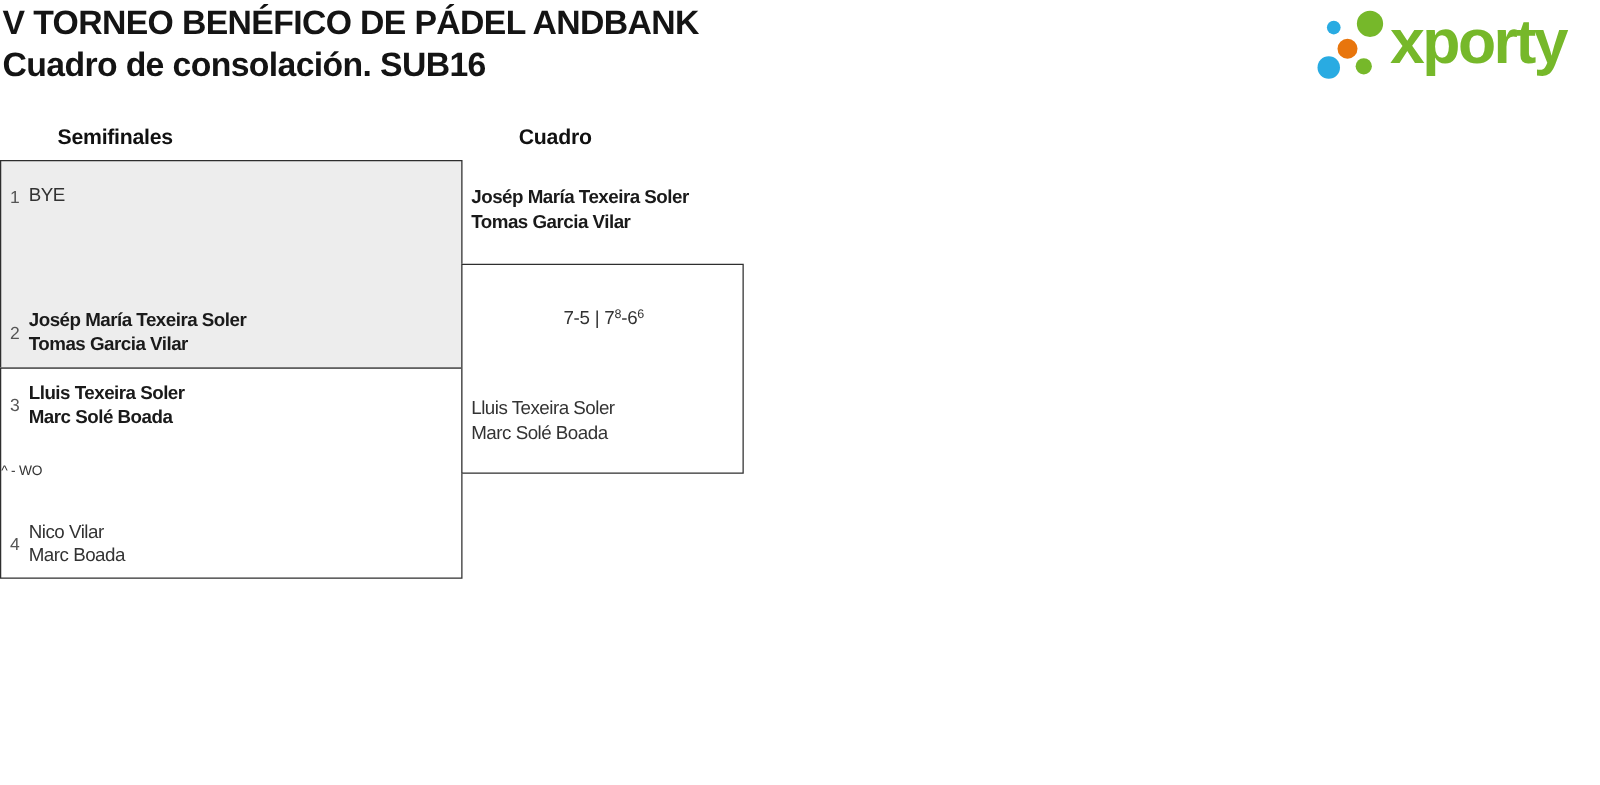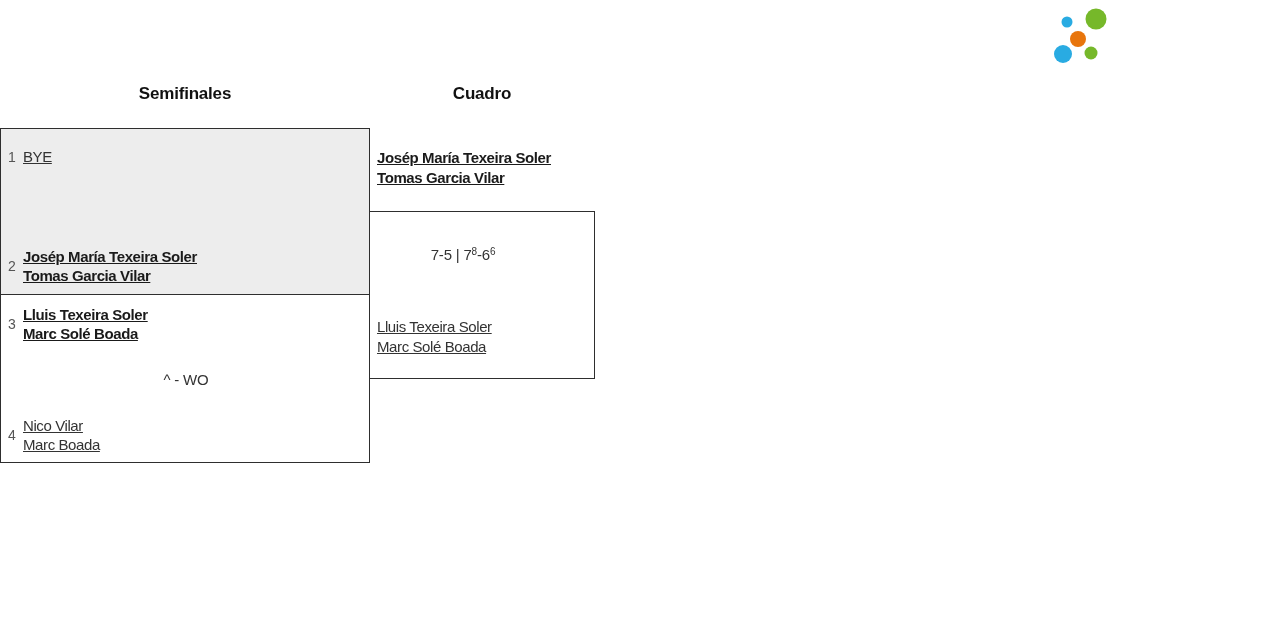--- a/index.html
+++ b/index.html
@@ -11,64 +11,69 @@
   .title-line { font-size:27px; line-height:34px; font-weight:700; color:#141414; letter-spacing:-0.5px; white-space:nowrap; }
 
   .logo { position:absolute; left:1048px; top:0; height:72px; display:flex; align-items:center; }
   .logo-dots { display:block; }
   .dot-blue   { fill:var(--logo-blue); }
   .dot-green  { fill:var(--logo-green); }
   .dot-orange { fill:var(--logo-orange); }
   .logo-text { font-size:50px; font-weight:700; color:var(--logo-green); letter-spacing:-2px; line-height:1; margin-left:2px; transform:translateY(-3px); }
 
   
-  .round-label { position:absolute; top:84px; font-size:17px; font-weight:700; color:#111; text-align:center; letter-spacing:-0.2px; }
+  .round-label { position:absolute; top:100px; font-size:17px; font-weight:700; color:#111; text-align:left; letter-spacing:-0.2px;padding-left:46px; }
   .round-semis { left:0;     width:370px; }
   .round-final { left:369px; width:226px; }
 
   .match-box { position:absolute; box-sizing:border-box; border:1px solid var(--box-border); background:#fff; }
   .sf1 { left:0; top:128px; width:370px; height:167px; background:var(--box-shaded-bg); }
   .sf2 { left:0; top:294px; width:370px; height:169px; }
   .final-box { left:369px; top:211px; width:226px; height:168px; }
 
   .team-row { position:absolute; left:0; width:100%; box-sizing:border-box; padding-left:7px; display:flex; align-items:center; }
   .seed { flex:0 0 15px; width:15px; font-size:14px; color:#555; }
   .players { font-size:15px; line-height:19px; letter-spacing:-0.4px; color:#333; }
-  .player { white-space:nowrap;text-decoration:underline; }
+  .player { white-space:nowrap; }
   .winner .players { font-weight:700; color:#1a1a1a; }
 
   .row-sf1-t1 { top:18px;  }
   .row-sf1-t2 { top:118px; }
   .row-sf2-t1 { top:10px;  }
   .row-sf2-t2 { top:121px; }
 
-  .score-note { position:absolute; top:76px; left:0; width:370px; text-align:center; font-size:15px; color:#333; letter-spacing:-0.2px; }
+  .score-note { position:absolute; top:76px; left:0; width:370px; text-align:left; font-size:11px; color:#333; letter-spacing:-0.2px; }
 
   .final-team { position:absolute; left:377px; font-size:15px; line-height:19.5px; letter-spacing:-0.4px; color:#333; }
   .final-team.winner { font-weight:700; color:#1a1a1a; }
   .final-winner  { top:148px; }
   .final-runnerup{ top:317px; }
 
-  .final-score { position:absolute; left:369px; top:246px; width:188px; text-align:center; font-size:15px; color:#333; letter-spacing:-0.2px; }
+  .final-score { position:absolute; left:369px; top:246px; width:188px; text-align:center; font-size:15px; color:#333; letter-spacing:-0.2px;padding-left:20px; }
   .final-score sup { font-size:10px; line-height:0; vertical-align:5px; }
 </style>
 </head>
 <body>
 
 <div class="page">
 
+  <div class="title-block">
+    <div class="title-line">V TORNEO BENÉFICO DE PÁDEL ANDBANK</div>
+    <div class="title-line">Cuadro de consolación. SUB16</div>
+  </div>
 
   <div class="logo">
     <svg class="logo-dots" width="62" height="70" viewBox="0 0 62 70">
       <circle class="dot-blue" cx="19" cy="21" r="5.5"></circle>
       <circle class="dot-green" cx="48" cy="18" r="10.5"></circle>
       <circle class="dot-orange" cx="30" cy="38" r="8"></circle>
       <circle class="dot-blue" cx="15" cy="53" r="9"></circle>
       <circle class="dot-green" cx="43" cy="52" r="6.5"></circle>
     </svg>
+    <span class="logo-text">xporty</span>
   </div>
 
   <div>
 
     <div class="round-label round-semis">Semifinales</div>
     <div class="round-label round-final">Cuadro</div>
 
     <div class="match-box sf1">
       <div class="team-row row-sf1-t1">
         <span class="seed">1</span>

